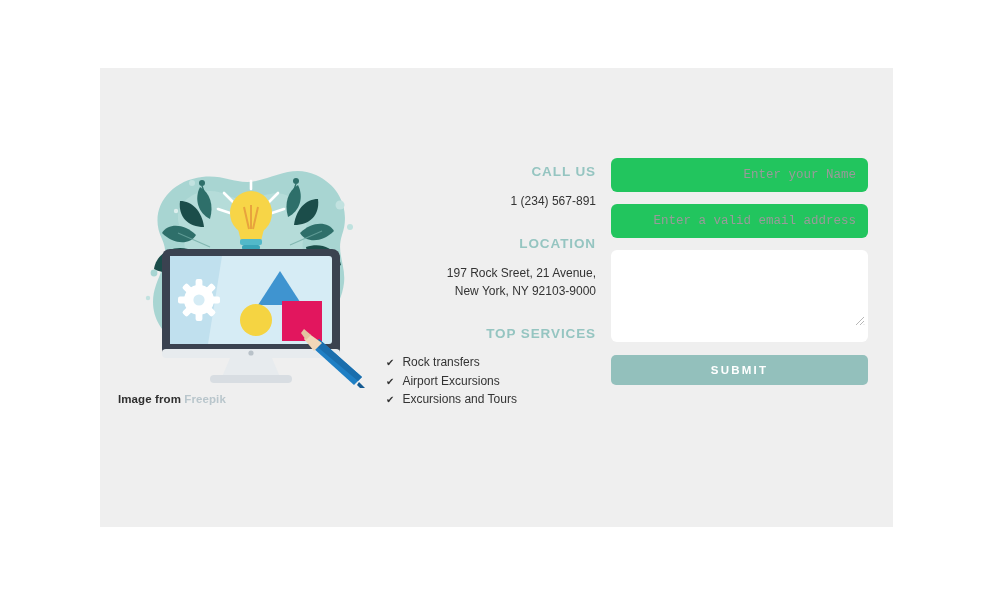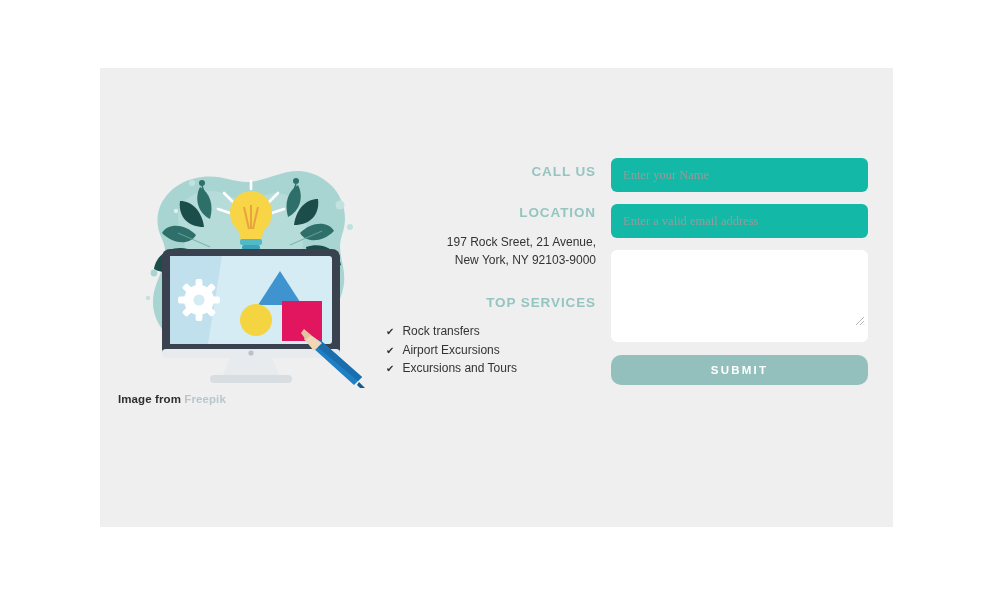--- a/index.html
+++ b/index.html
@@ -108,29 +108,30 @@
     color: #333333;
     line-height: 17.5px;
   }
 
   
   .field {
     display: block;
     box-sizing: border-box;
     width: 257px;
     height: 34px;
-    background: #14b8a6;
+    background: #22c55e;
     border: none;
     border-radius: 6px;
     padding: 0 12px;
     margin-bottom: 12px;
-    font-family: Liberation Serif, serif;
+    font-family: Liberation Mono, monospace;
     font-size: 12.5px;
     color: #333333;
     outline: none;
+    text-align: right;
   }
   .field::placeholder { color: #9a9a9a; opacity: 1; }
 
   #message-field {
     display: block;
     box-sizing: border-box;
     width: 257px;
     height: 92px;
     background: #ffffff;
     border: none;
@@ -153,21 +154,21 @@
     pointer-events: none;
   }
 
   #submit-button {
     display: block;
     box-sizing: border-box;
     width: 257px;
     height: 30px;
     background: #93c0bc;
     border: none;
-    border-radius: 10px;
+    border-radius: 5px;
     color: #ffffff;
     font-family: "Liberation Sans", sans-serif;
     font-size: 11.5px;
     font-weight: bold;
     letter-spacing: 2.2px;
     cursor: pointer;
   }
 </style>
 </head>
 <body>
@@ -275,20 +276,21 @@
     </div>
     <div id="illustration-caption">
       <span>Image from</span>
       <span class="credit-link">Freepik</span>
     </div>
   </div>
 
   <div class="col-info">
 
     <h3 class="info-heading">CALL US</h3>
+    <p class="info-line">1 (234) 567-891</p>
 
     <h3 class="info-heading spaced">LOCATION</h3>
     <p class="info-line">197 Rock Sreet, 21 Avenue,</p>
     <p class="info-line">New York, NY 92103-9000</p>
 
     <h3 class="info-heading spaced">TOP SERVICES</h3>
     <ul class="services-list">
       <li>
         <span class="tick">✔</span>
         <span>Rock transfers</span>

